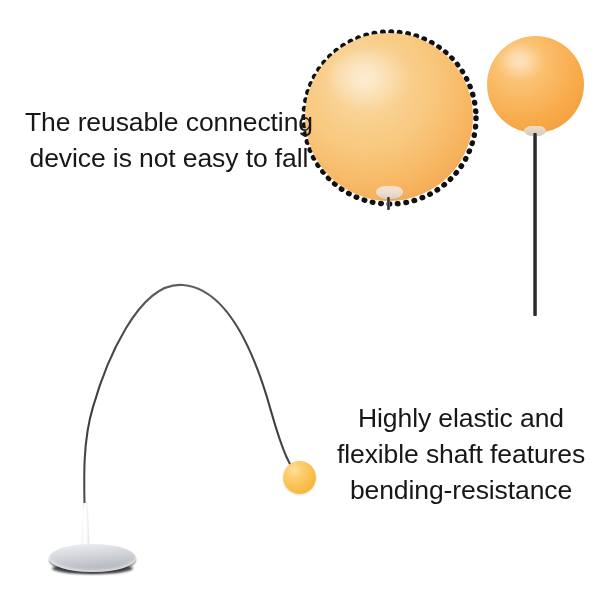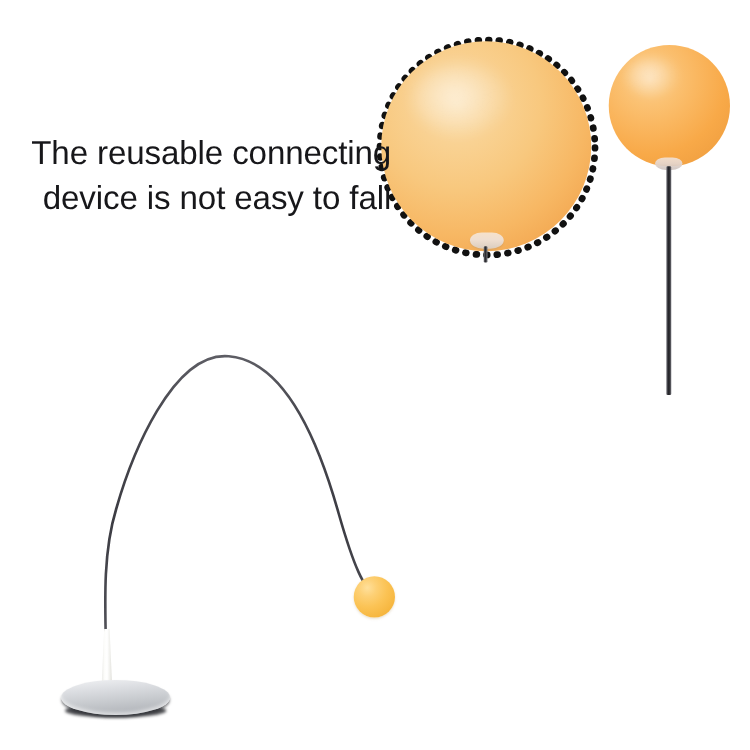--- a/index.html
+++ b/index.html
@@ -25,21 +25,21 @@
     color: #17171a;
     font-family: "Liberation Sans", sans-serif;
     font-size: 26.5px;
     line-height: 36px;
     letter-spacing: -0.1px;
     white-space: pre-line;
   }
   #caption-top {
     left: 25px;
     top: 104px;
-    text-align: right;
+    text-align: center;
   }
   #caption-bottom {
     left: 336px;
     top: 400px;
     width: 250px;
     text-align: center;
   }
 
   
   .ball {
@@ -267,14 +267,17 @@
 
   <div class="ball" id="ball-small"></div>
 
   <div id="sleeve"></div>
   <div id="base-shadow"></div>
   <div id="base-disc"></div>
 
   <div class="caption" id="caption-top">The reusable connecting
 device is not easy to fall</div>
 
+  <div class="caption" id="caption-bottom">Highly elastic and
+flexible shaft features
+bending-resistance</div>
 
 </div>
 
 </body></html>

